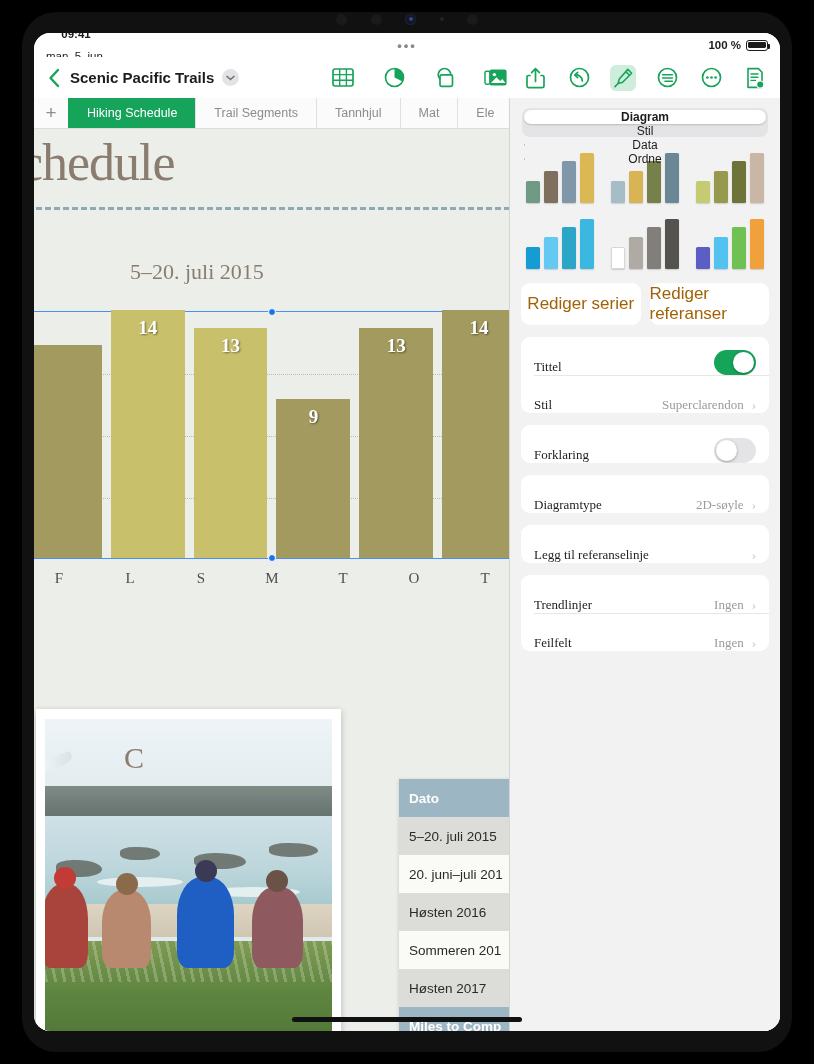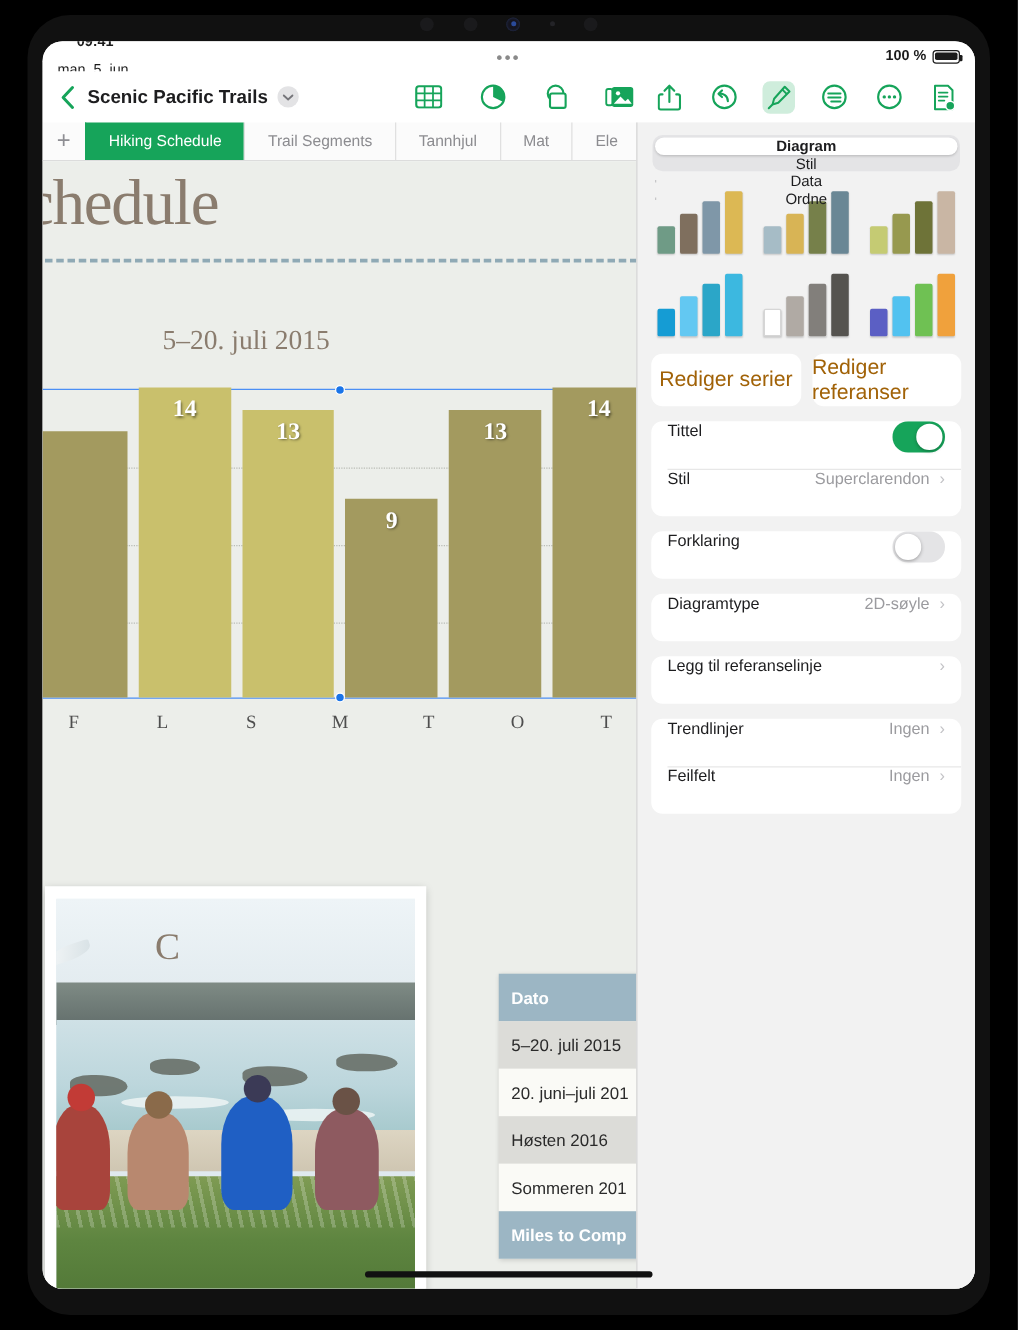--- a/index.html
+++ b/index.html
@@ -237,22 +237,23 @@
   .sbar { width: 14px; border-radius: 1.5px; box-shadow: 0 1px 1.5px rgba(0,0,0,.16); }
 
   .btn-row { display:flex; gap: 9px; margin: 14px 11px 0 11px; }
   .big-btn {
     flex:1; height: 42px; background:#fff; border-radius: 9px;
     display:flex; align-items:center; justify-content:center;
     font-size: 17px; color:#a16207;
   }
   .group { margin: 12px 11px 0 11px; background:#fff; border-radius: 9px; overflow:hidden; }
   .row {
-    height: 38px; display:flex; align-items:flex-start; padding: 0 13px;
+    height: 38px; display:flex; align-items:flex-end; padding: 0 13px;
     position: relative;
+    font-family: Liberation Serif, serif;
   }
   .row + .row::before {
     content:""; position:absolute; left:13px; right:0; top:0; height:1px; background:#e7e7e7;
   }
   .row-label { font-size: 13px; color:#1d1d1f; flex:1; }
   .row-value { font-size: 13px; color:#9b9b9f; margin-right: 8px; }
   .chev { color:#c3c3c6; font-size: 13px; }
   .switch {
     width: 42px; height: 25px; border-radius: 13px; background:#e4e4e6; position:relative;
   }
@@ -479,20 +480,21 @@
         </div>
       </div>
 
       <div id="table-caption">C</div>
       <div id="data-table">
         <div class="tbl-row tbl-head">Dato</div>
         <div class="tbl-row tbl-odd">5–20. juli 2015</div>
         <div class="tbl-row tbl-even">20. juni–juli 201</div>
         <div class="tbl-row tbl-odd">Høsten 2016</div>
         <div class="tbl-row tbl-even">Sommeren 201</div>
+        <div class="tbl-row tbl-odd">Høsten 2017</div>
         <div class="tbl-row tbl-foot">Miles to Comp</div>
       </div>
     </div>
 
     <div id="panel">
       <div id="seg">
         <div class="seg-btn on">Diagram</div>
         <div class="seg-btn">Stil</div>
         <div class="seg-btn">Data</div>
         <div class="seg-btn">Ordne</div>

